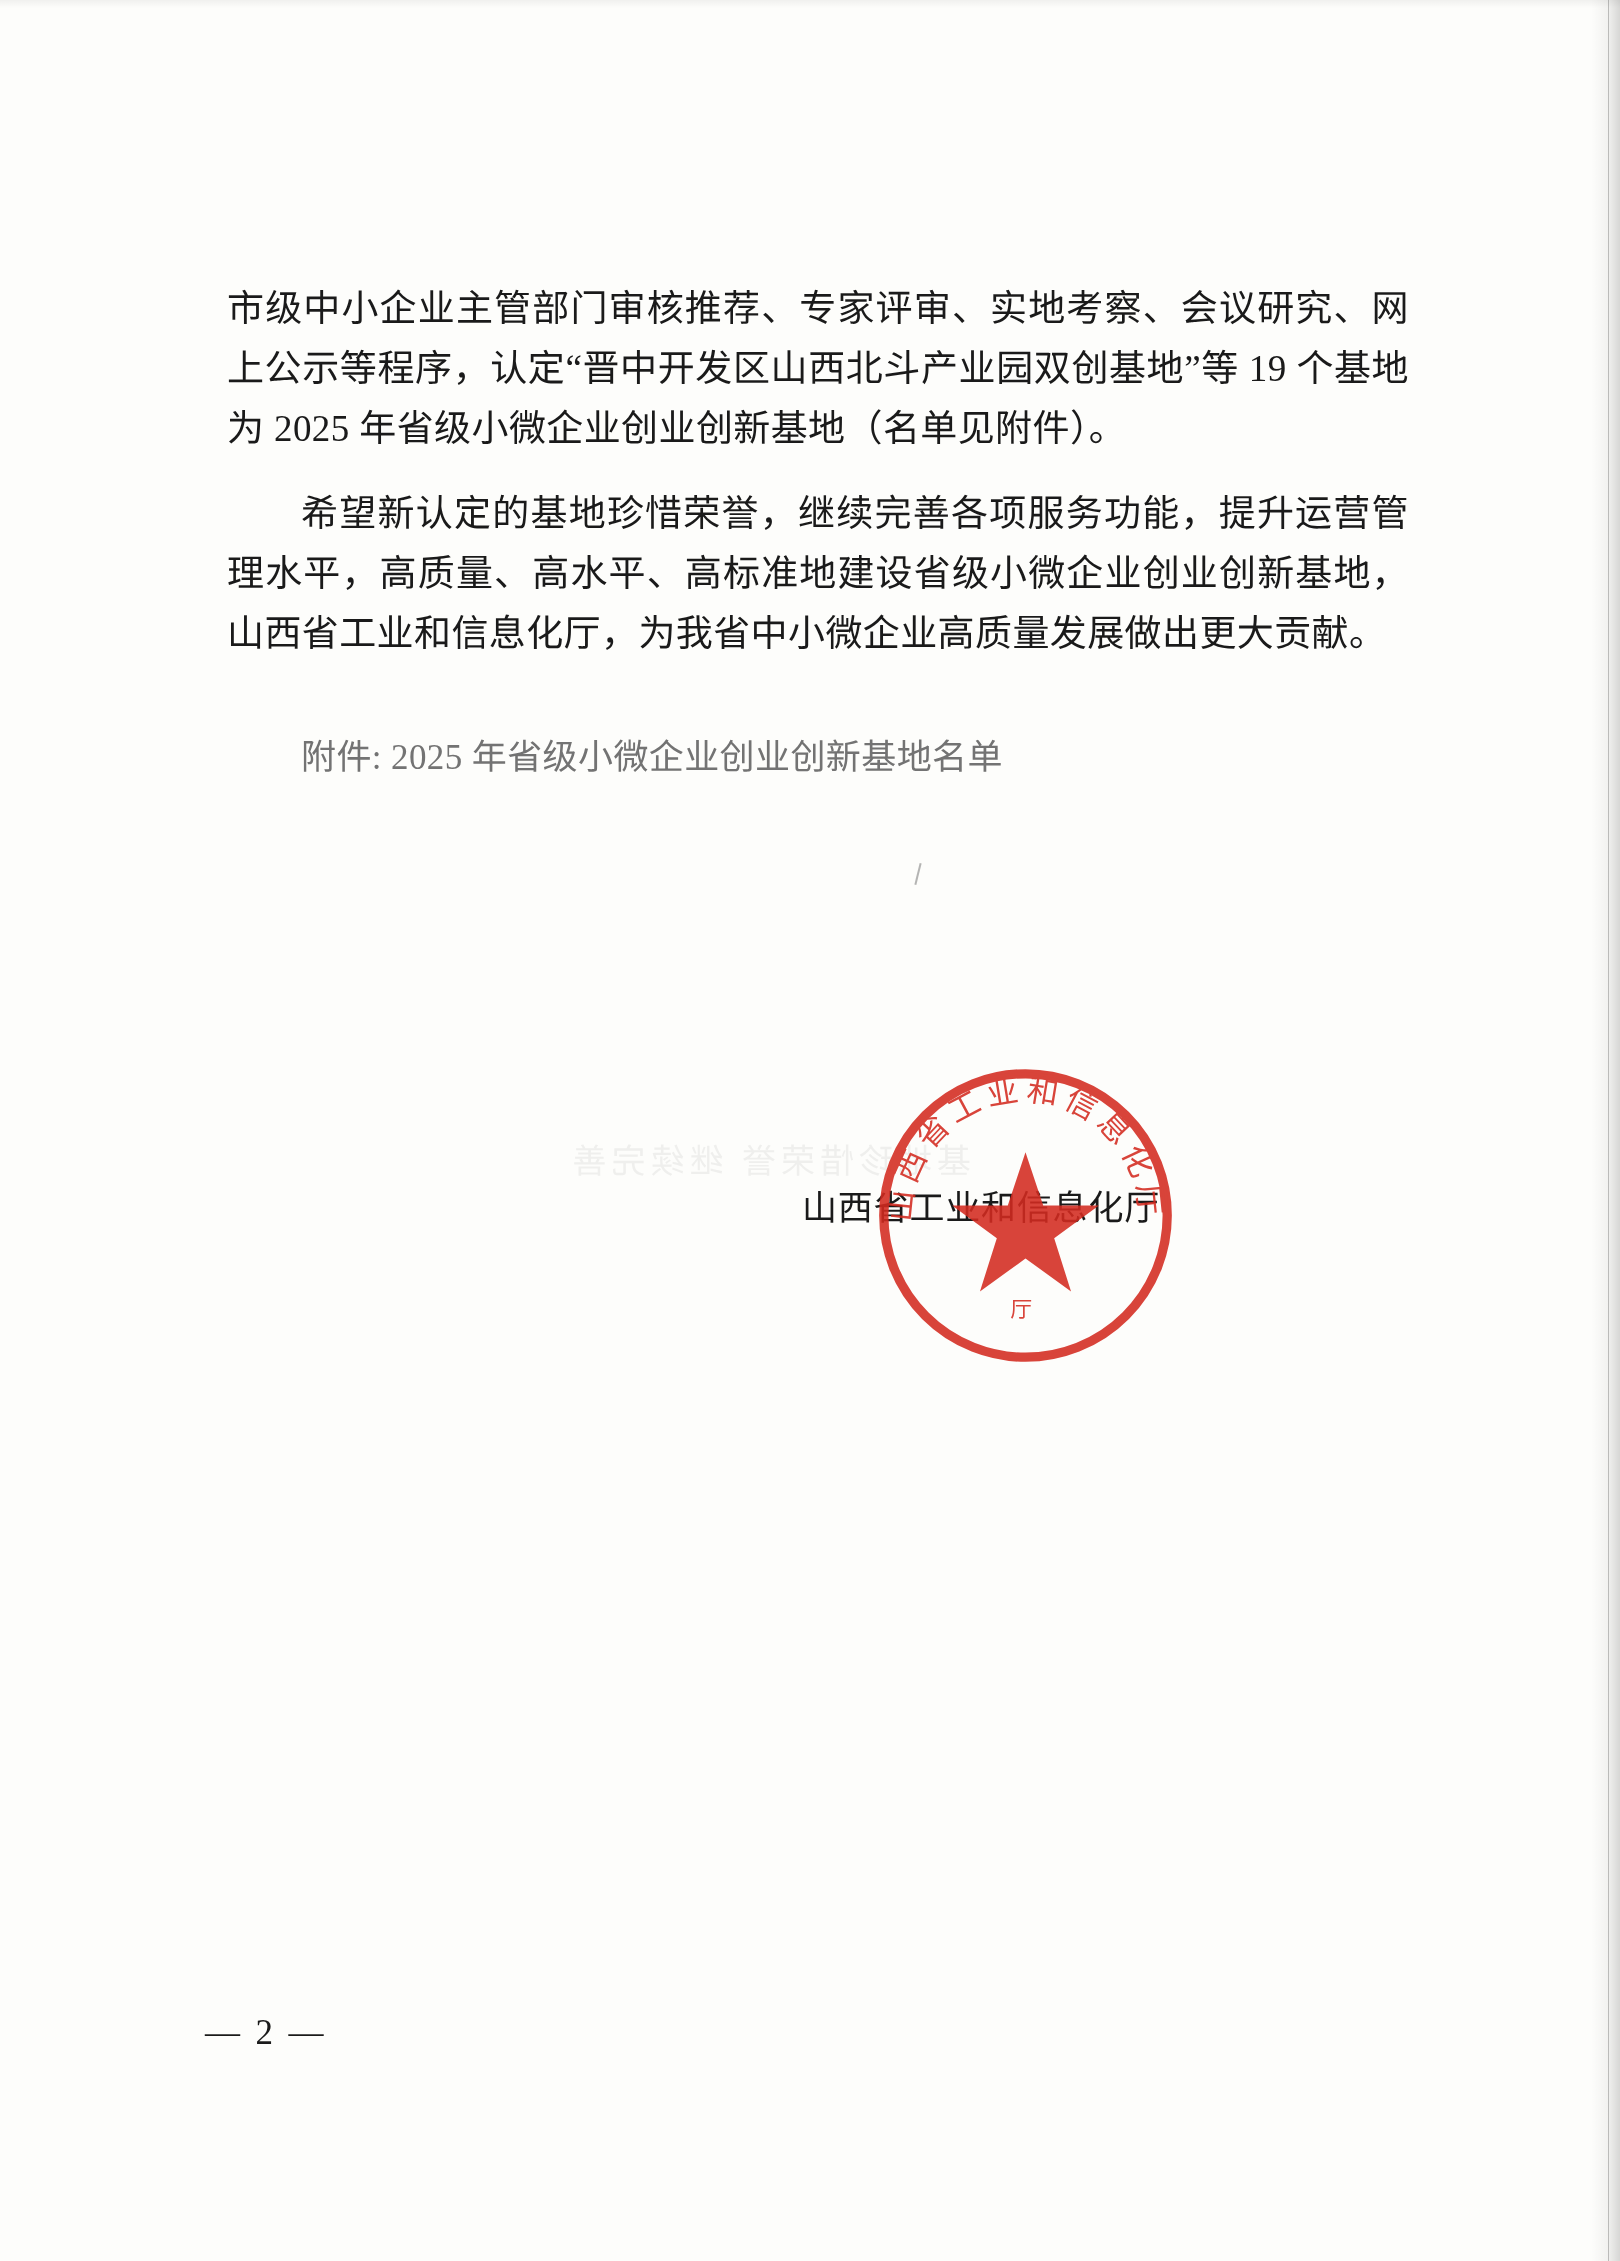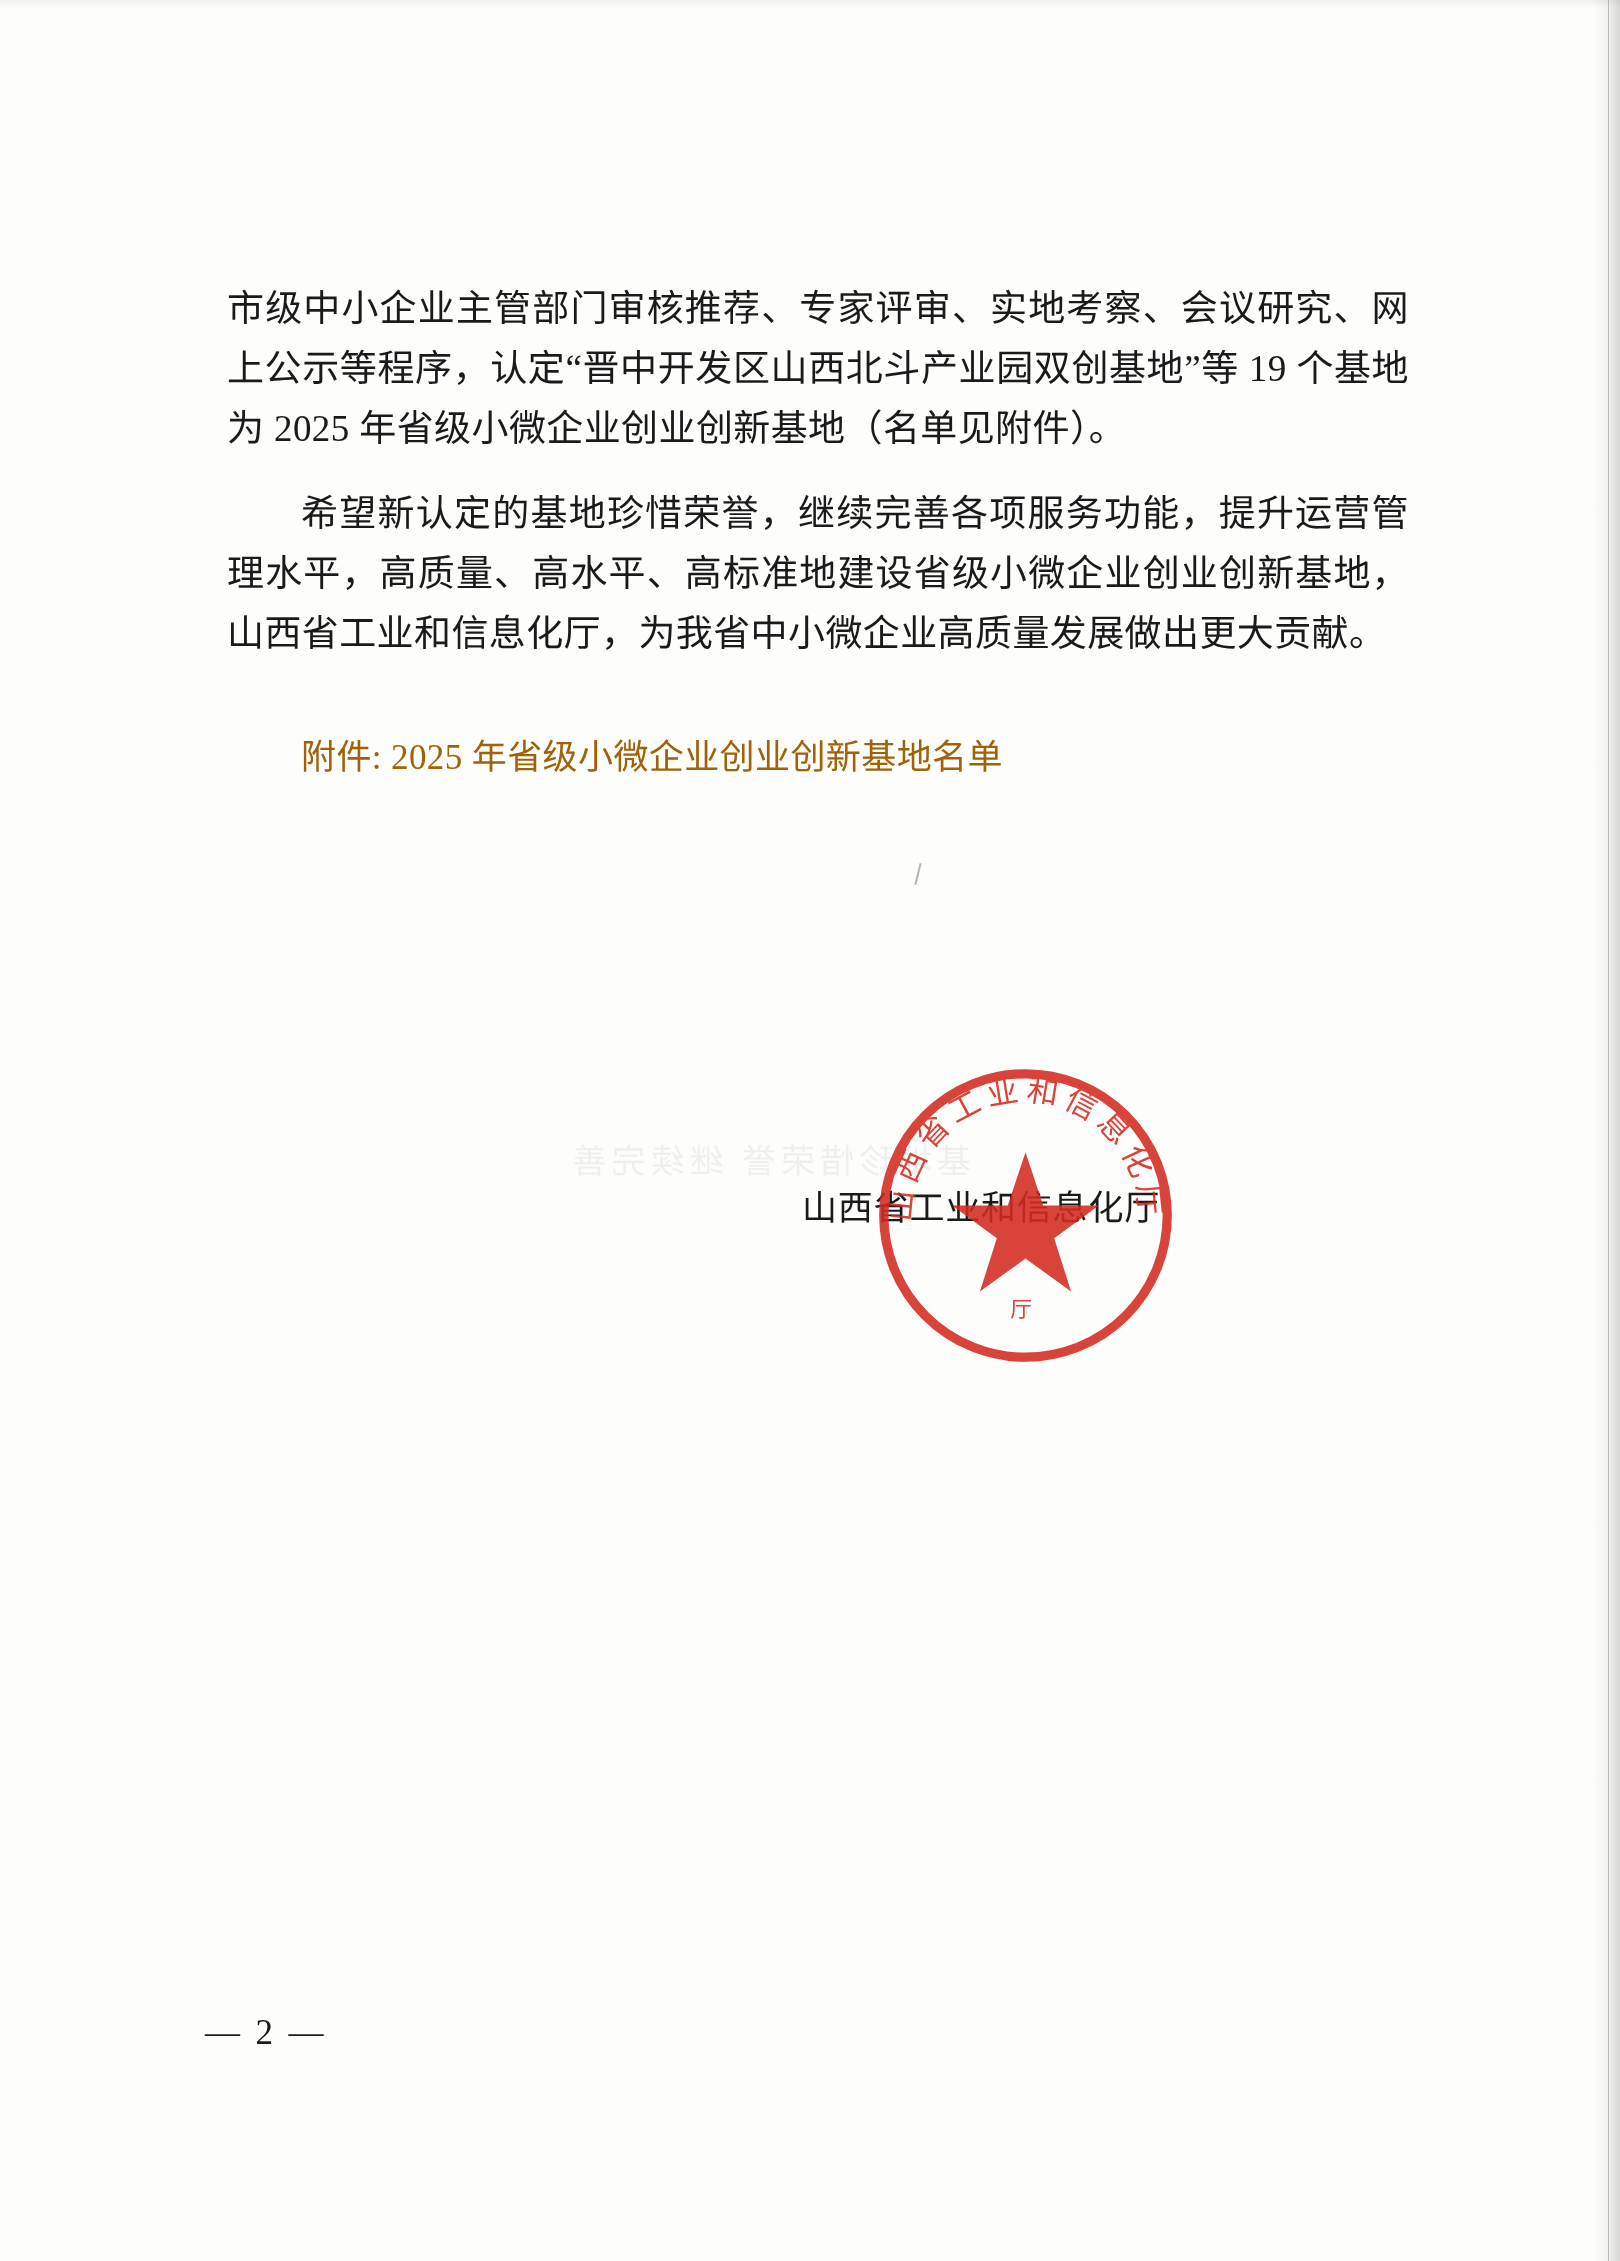--- a/index.html
+++ b/index.html
@@ -70,21 +70,21 @@
     text-indent: 74px;
   }
   .par-gap {
     margin-top: 25px;
   }
 
   .attachment-line {
     margin-top: 66px;
     font-size: 35px;
     line-height: 1.6;
-    color: #a16207;
+    color: #737373;
     text-indent: 74px;
   }
 
   .signature-block {
     position: absolute;
     left: 802px;
     top: 1182px;
     width: 473px;
     font-size: 35px;
     line-height: 1.55;

